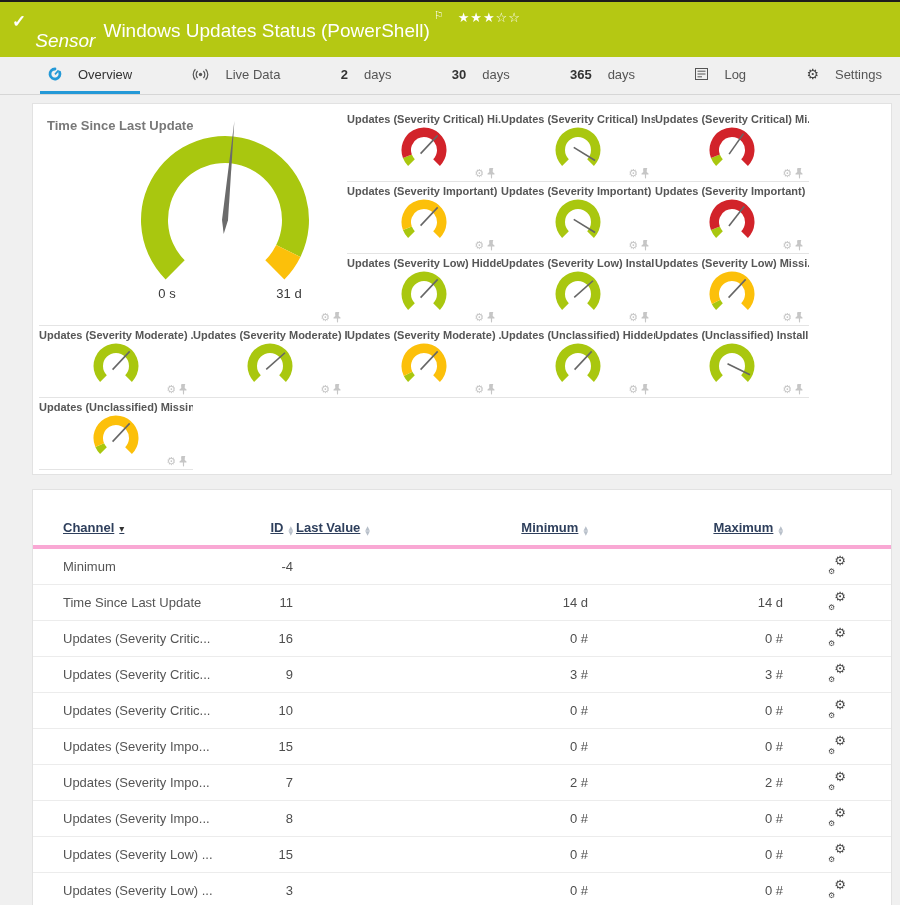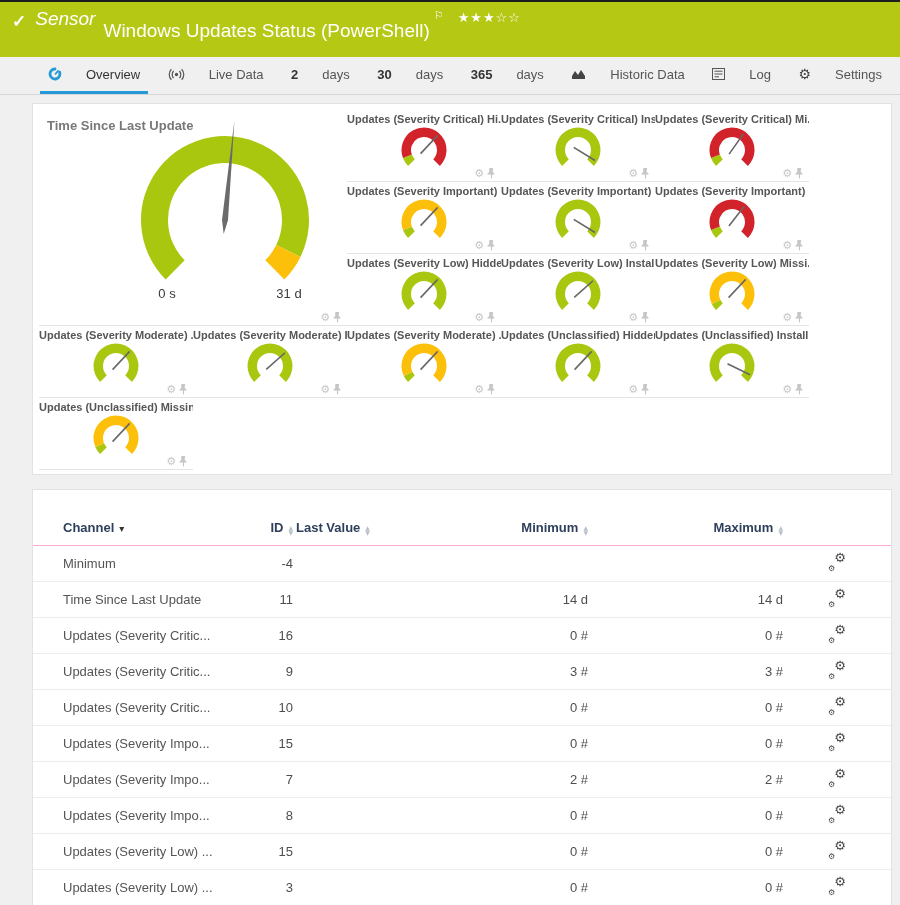--- a/index.html
+++ b/index.html
@@ -5,31 +5,31 @@
   * { margin:0; padding:0; box-sizing:border-box; }
   html,body { width:900px; height:905px; overflow:hidden; background:#f0f0f0;
     font-family:"Liberation Sans", sans-serif; }
 
   
   .hdr { background:#b5c813; border-top:2px solid #1d1d1d; height:57px;
     display:flex; padding-left:12px; color:#fff; }
   .hdr-check { font-size:17px; font-weight:bold; margin-top:9px; }
   .hdr-main { margin-left:9px; }
   .hdr-line1 { margin-top:6px; font-size:19px; display:flex; align-items:flex-start; }
-  .hdr-kind { font-style:italic; font-weight:400; margin-right:8px; }
+  .hdr-kind { font-style:italic; font-weight:400; margin-right:8px;margin-top:22px; }
   .hdr-title { font-weight:400;margin-top:12px; }
   .hdr-flag { font-size:11px; margin:1px 0 0 4px; font-family:"DejaVu Sans",sans-serif; }
   .hdr-stars { font-size:13px; letter-spacing:1px; margin:2px 0 0 14px;
     font-family:"DejaVu Sans",sans-serif; }
   .hdr-status { font-size:13px; font-weight:700; margin-top:0px; }
 
   
   .tabs { height:38px; display:flex; align-items:stretch; padding:0 10px 0 40px;
     border-bottom:1px solid #d6d6d6; background:#f0f0f0; justify-content:space-between; }
-  .tab { display:flex; align-items:center; gap:24px; font-size:13px; color:#555;
+  .tab { display:flex; align-items:center; gap:16px; font-size:13px; color:#555;
     padding:0 8px; border-bottom:3px solid transparent; cursor:pointer; white-space:nowrap; }
   .tab.active { border-bottom-color:#2499d7; color:#333; }
   .tab .num { font-weight:700; color:#333; }
   .tab .tabicon { display:flex; align-items:center; }
   .tab .tabicon .uni { font-family:"DejaVu Sans",sans-serif; font-size:14px; color:#444; }
 
   
   .panel { background:#fff; border:1px solid #e2e2e2; margin-left:32px; width:860px; }
   .panel-gauges { margin-top:8px; padding:6px 6px 4px 6px; }
   .gauge-grid { display:grid; grid-template-columns:repeat(5,154px); grid-auto-rows:72px; }
@@ -41,21 +41,21 @@
   .mini-svg { display:block; margin:-1px auto 0; }
   .cell-icons { position:absolute; right:5px; bottom:2px; display:flex; gap:3px; align-items:center; }
   .cell-icons .gear { color:#c6c6c6; font-size:11px; font-family:"DejaVu Sans",sans-serif;
     line-height:10px; cursor:pointer; }
   .cell-icons svg { cursor:pointer; }
 
   
   .panel-table { margin-top:14px; padding-top:26px; height:430px; overflow:hidden; }
   table { border-collapse:collapse; width:100%; font-size:13px; table-layout:fixed; }
   th { color:#2e3f5c; font-weight:700; vertical-align:top; padding:4px 0 10px;
-    border-bottom:1px solid #f9a8d4; text-align:right; }
+    border-bottom:4px solid #f9a8d4; text-align:right;text-decoration:underline; }
   th.ch { text-align:left; padding-left:30px; }
   th.ct { text-align:center; }
   td { padding:8px 0; border-bottom:1px solid #ececec; color:#4e4e4e; }
   td.ch { padding-left:30px; color:#555; }
   td.rt { text-align:right; }
   td.ct { text-align:center; }
   .sort-pair { display:inline-flex; flex-direction:column; font-size:6px; line-height:5px;
     color:#b7bfc9; margin-left:5px; vertical-align:2px; font-family:"DejaVu Sans",sans-serif; }
   .sort-active { color:#333; font-size:10px; margin-left:5px; font-family:"DejaVu Sans",sans-serif; }
   .edit-btn { position:relative; width:20px; height:16px; background:none; border:none;
@@ -106,28 +106,20 @@
     <div class="tab">
       <span class="num">30</span>
       <span>days</span>
     </div>
     <div class="tab">
       <span class="num">365</span>
       <span>days</span>
     </div>
     <div class="tab">
       <span class="tabicon">
-        <svg width="15" height="12" viewBox="0 0 15 12">
-          <path d="M1 11V8l3-5 3 4 3-5 4 6v3z" fill="#444"></path>
-        </svg>
-      </span>
-      <span>Historic Data</span>
-    </div>
-    <div class="tab">
-      <span class="tabicon">
         <svg width="13" height="12" viewBox="0 0 13 12">
           <rect x="0.5" y="0.5" width="12" height="11" fill="none" stroke="#555"></rect>
           <line x1="2.5" y1="3.2" x2="10.5" y2="3.2" stroke="#555"></line>
           <line x1="2.5" y1="6" x2="10.5" y2="6" stroke="#555"></line>
           <line x1="2.5" y1="8.8" x2="7" y2="8.8" stroke="#555"></line>
         </svg>
       </span>
       <span>Log</span>
     </div>
     <div class="tab">

